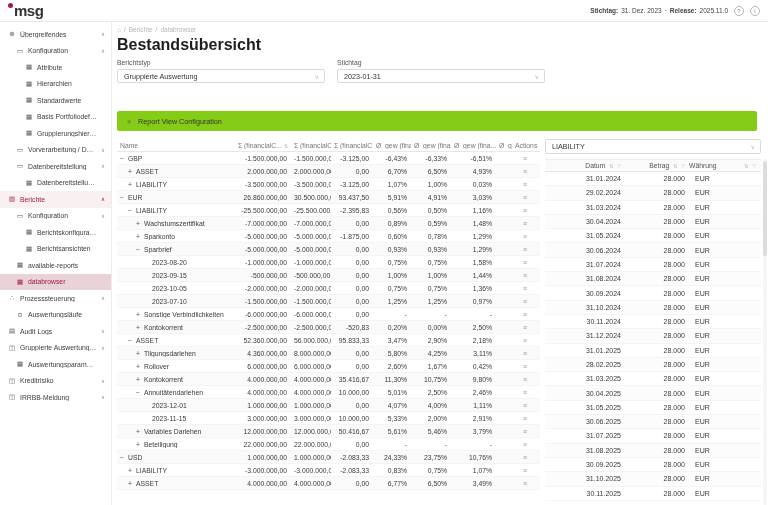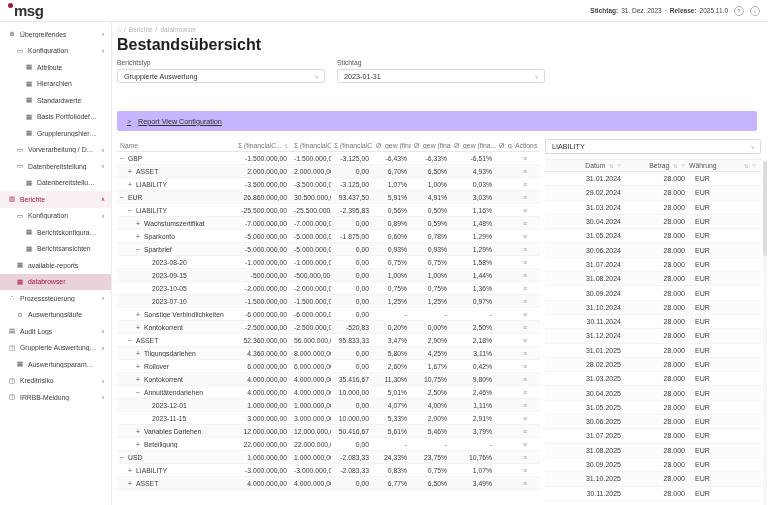--- a/index.html
+++ b/index.html
@@ -40,22 +40,22 @@
   .bc-item { cursor:pointer; }
   .page-title { position:absolute; top:14px; left:4px; font-size:16px; font-weight:700; color:#1e1e1e; }
 
   .filter { position:absolute; top:37px; }
   .filter label { font-size:6.8px; color:#555; display:block; margin-bottom:3px; }
   #f1 { left:4px; } #f2 { left:224px; }
   .selectbox { width:208px; height:14px; border:1px solid #d9d9d9; border-radius:2px; background:#fff;
     font-size:7.2px; color:#333; display:flex; align-items:center; padding:0 6px; position:relative; cursor:pointer; }
   .selectbox .chev { position:absolute; right:5px; color:#bbb; font-size:6px; }
 
-  .rvc { position:absolute; top:89px; left:4px; right:11px; height:20px; background:#c4b5fd;
-    border-radius:2px; display:flex; align-items:center; padding:0 10px; font-size:7.2px; color:#333; cursor:pointer;text-decoration:underline; }
+  .rvc { position:absolute; top:89px; left:4px; right:11px; height:20px; background:#84cc16;
+    border-radius:2px; display:flex; align-items:center; padding:0 10px; font-size:7.2px; color:#333; cursor:pointer; }
   .rvc .chev { margin-right:7px; font-size:7px; color:#555; }
 
   
   .ltable { position:absolute; top:117px; left:4px; width:423px; bottom:0; overflow:hidden; font-size:6.8px; }
   .lhead { display:flex; align-items:center; height:13px; color:#777; border-bottom:1px solid #e7e7e7; }
   .lrow  { display:flex; align-items:center; height:13px; border-bottom:1px solid #f4f4f4; color:#3a3a3a; }
   .lrow:nth-child(even) { background:#fafafa; }
   .lc { flex:none; padding:0 3px; white-space:nowrap; overflow:hidden; }
   .lc.num { text-align:right; padding-right:4px; }
   .lc.ctr { text-align:center; }

